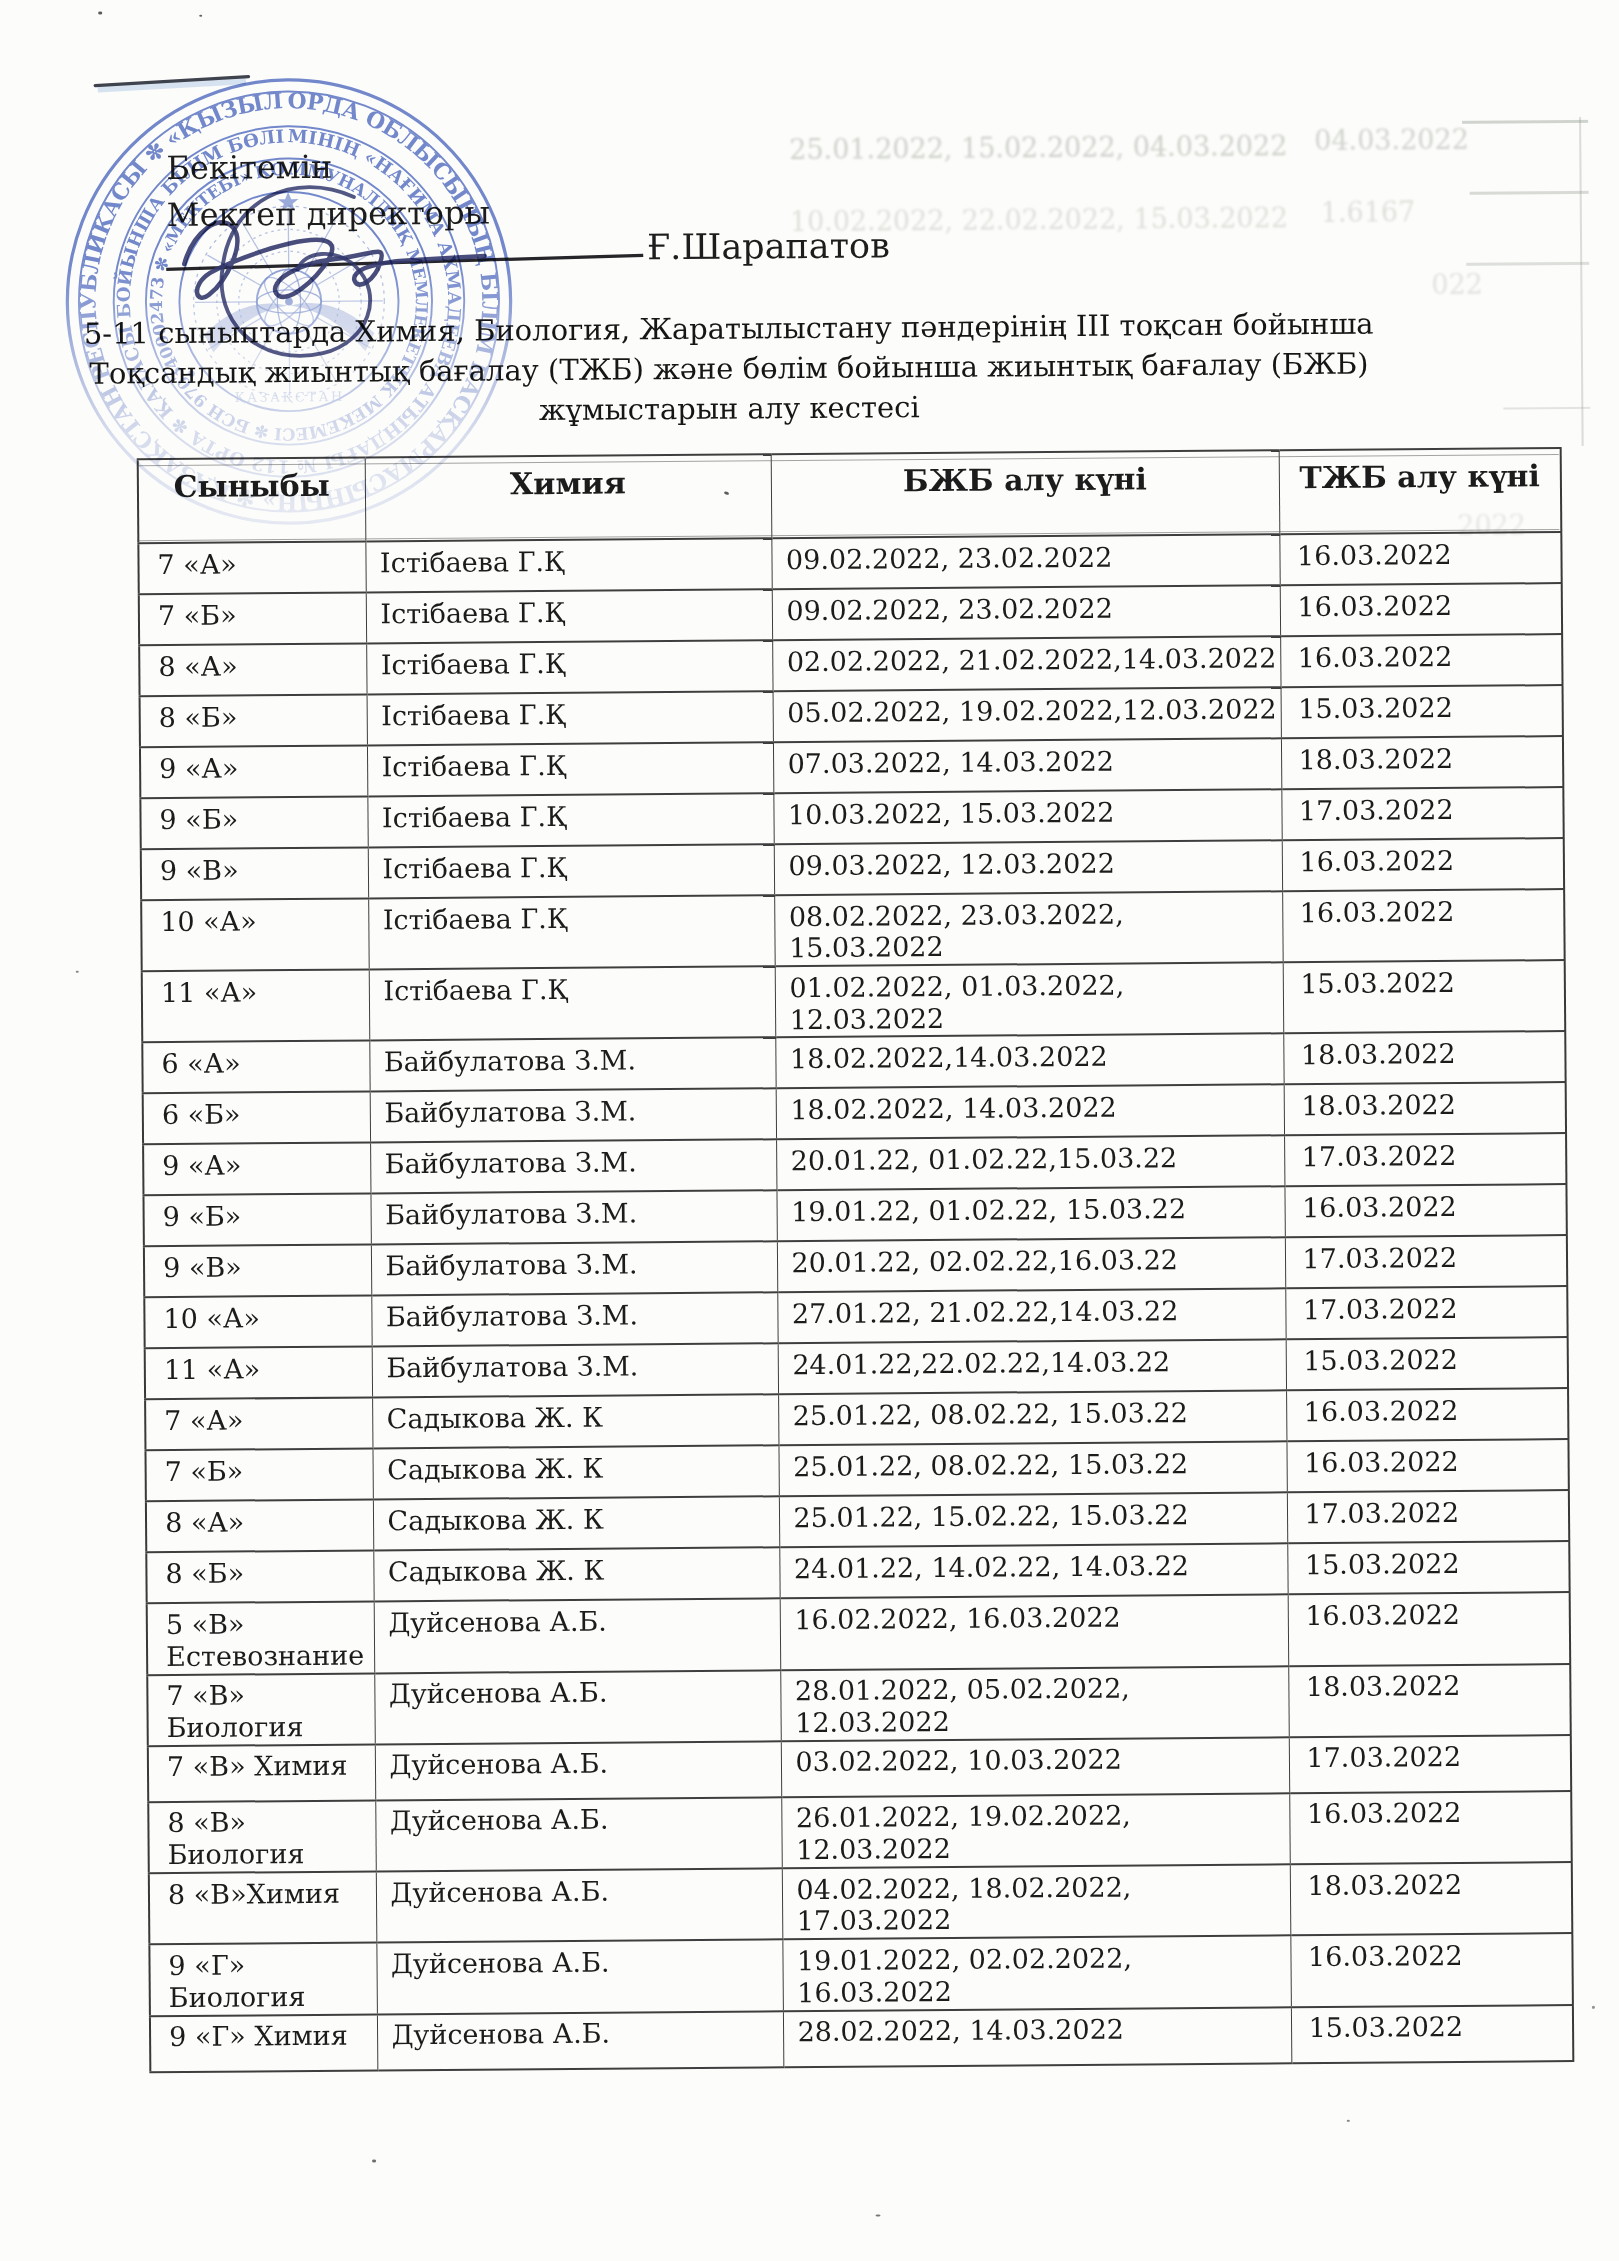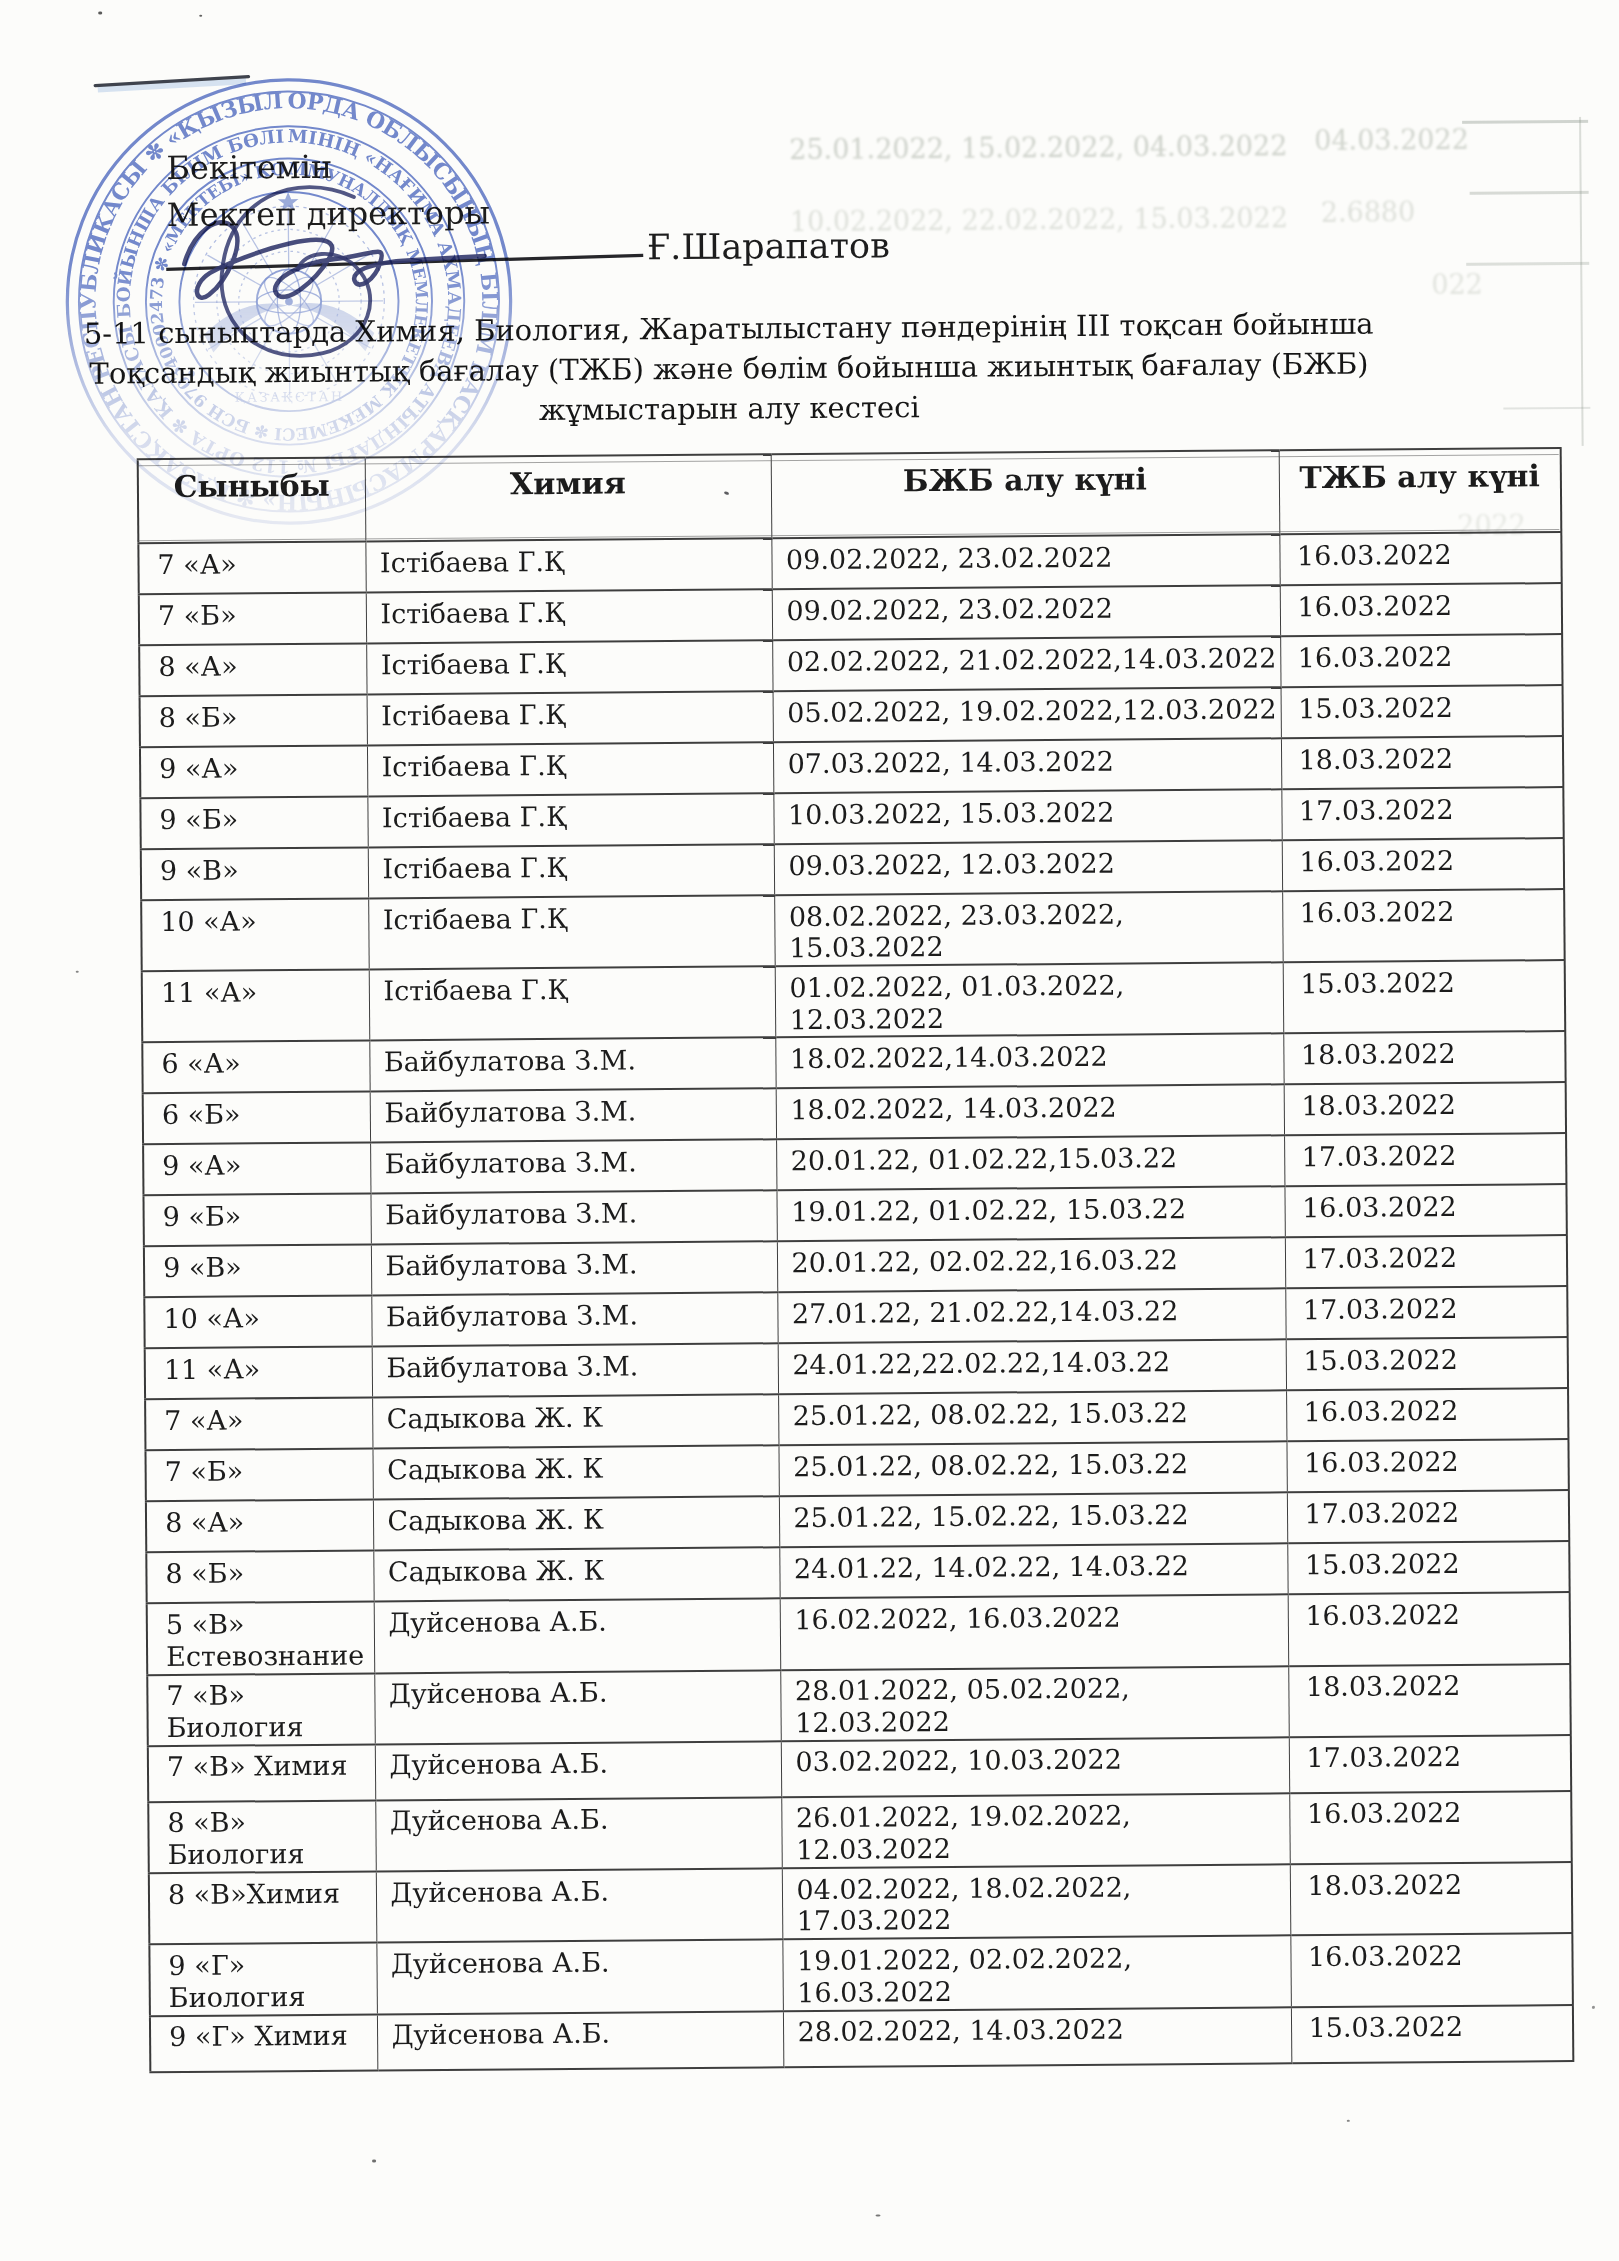--- a/index.html
+++ b/index.html
@@ -63,21 +63,21 @@
 </style>
 </head>
 <body>
 
 <div class="page">
   <div class="scan">
 
     <div class="ghost" style="left:797px;top:134px;opacity:.34;">25.01.2022, 15.02.2022, 04.03.2022</div>
     <div class="ghost" style="left:1322px;top:129px;opacity:.32;">04.03.2022</div>
     <div class="ghost" style="left:797px;top:206px;opacity:.22;">10.02.2022, 22.02.2022, 15.03.2022</div>
-    <div class="ghost" style="left:1328px;top:201px;opacity:.22;">2.6880</div>
+    <div class="ghost" style="left:1328px;top:201px;opacity:.22;">1.6167</div>
     <div class="ghost" style="left:1438px;top:274px;opacity:.20;">022</div>
     <div class="ghost" style="left:1462px;top:515px;opacity:.16;">2022</div>
 
     <div class="ghost-rule" style="left:1470px;top:126px;width:126px;height:2.6px;opacity:.38;"></div>
     <div class="ghost-rule" style="left:1477px;top:197px;width:119px;height:2.6px;opacity:.32;"></div>
     <div class="ghost-rule" style="left:1473px;top:268px;width:123px;height:2.6px;opacity:.28;"></div>
     <div class="ghost-rule" style="left:1509px;top:413px;width:87px;height:1.9px;opacity:.22;"></div>
     <div class="ghost-rule" style="left:1587px;top:123px;width:1.9px;height:329px;opacity:.30;"></div>
 
     <div class="approve-line" style="left:174px;top:144px;">Бекітемін</div>

